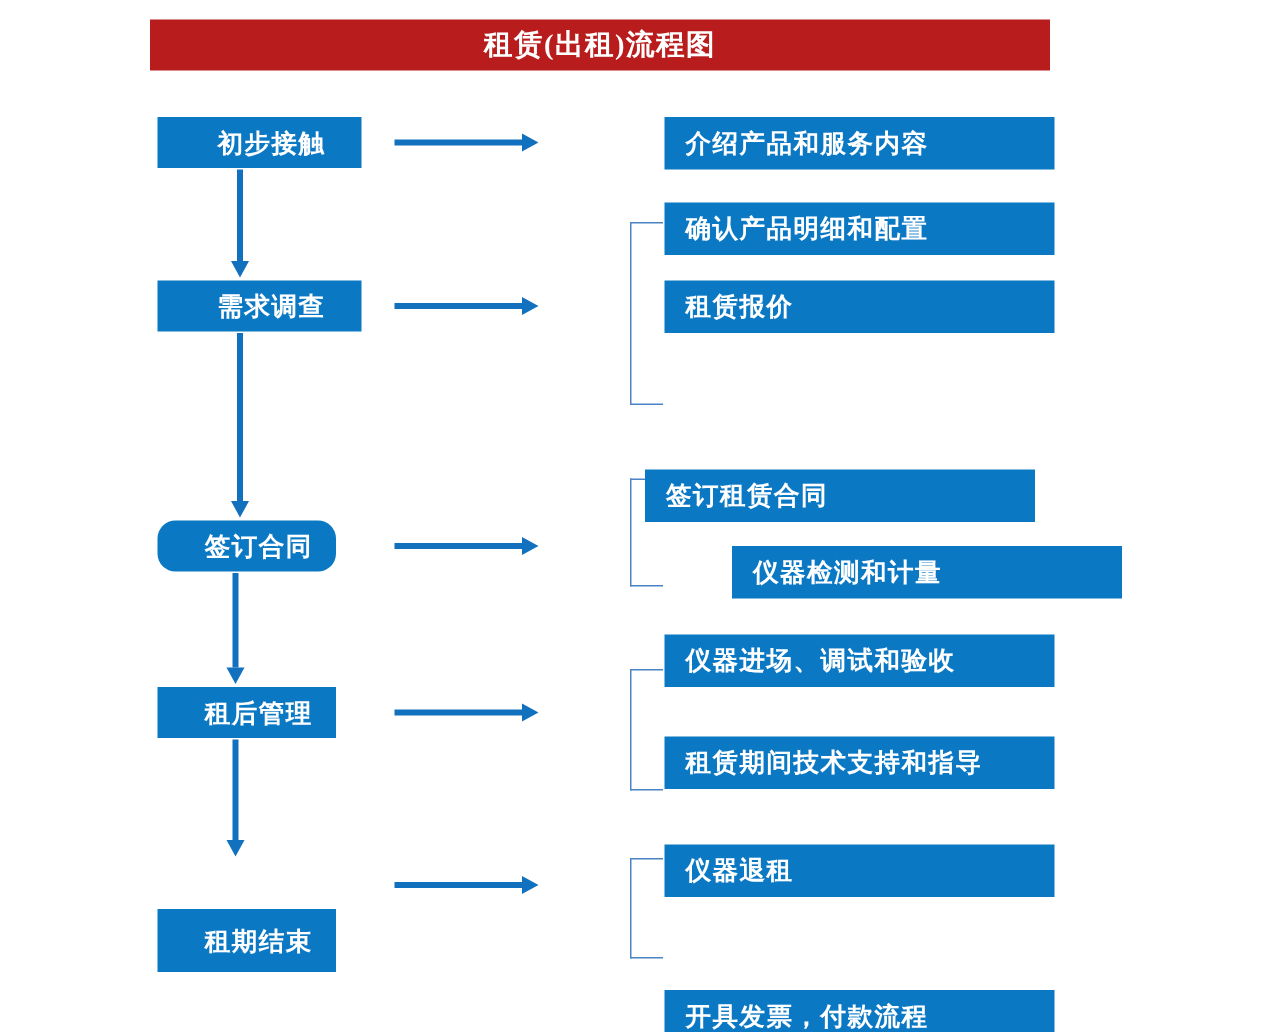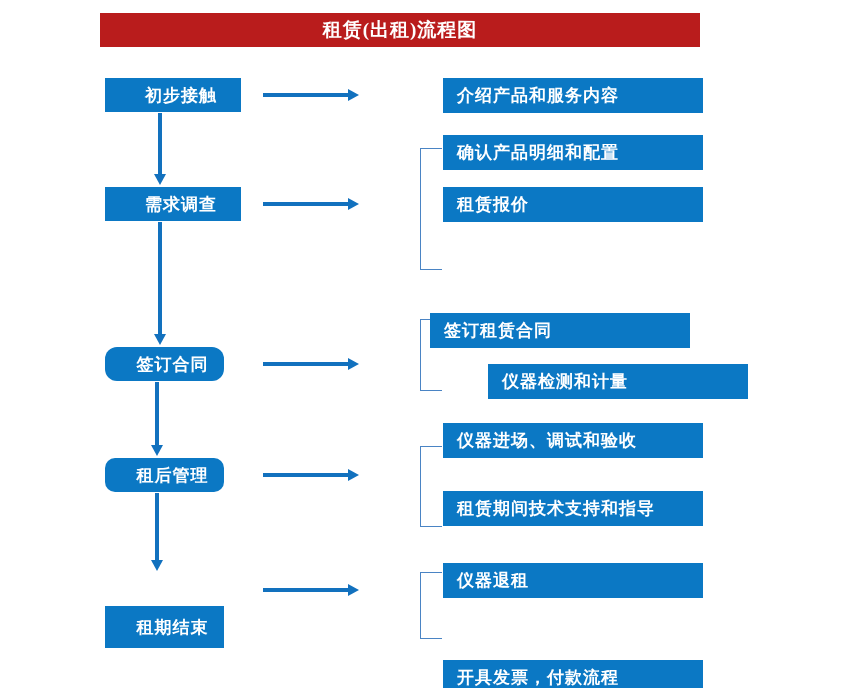--- a/index.html
+++ b/index.html
@@ -114,21 +114,21 @@
 <div id="canvas">
 
   <div class="title-bar">租赁(出租)流程图</div>
 
   <div class="stage-box" style="left:105px; top:78px; width:120px; height:34px;">初步接触</div>
 
   <div class="stage-box" style="left:105px; top:187px; width:120px; height:34px;">需求调查</div>
 
   <div class="stage-box" style="left:105px; top:347px; width:103px; height:34px;border-radius:12px;">签订合同</div>
 
-  <div class="stage-box" style="left:105px; top:458px; width:103px; height:34px;border-radius:10px;">租后管理</div>
+  <div class="stage-box" style="left:105px; top:458px; width:103px; height:34px;">租后管理</div>
 
   <div class="stage-box" style="left:105px; top:606px; width:103px; height:42px;">租期结束</div>
 
   <div class="v-arrow" style="left:154px; top:113px; height:72px;">
     <div class="shaft" style="height:61px;"></div>
     <div class="head"></div>
   </div>
 
   <div class="v-arrow" style="left:154px; top:222px; height:123px;">
     <div class="shaft" style="height:112px;"></div>

